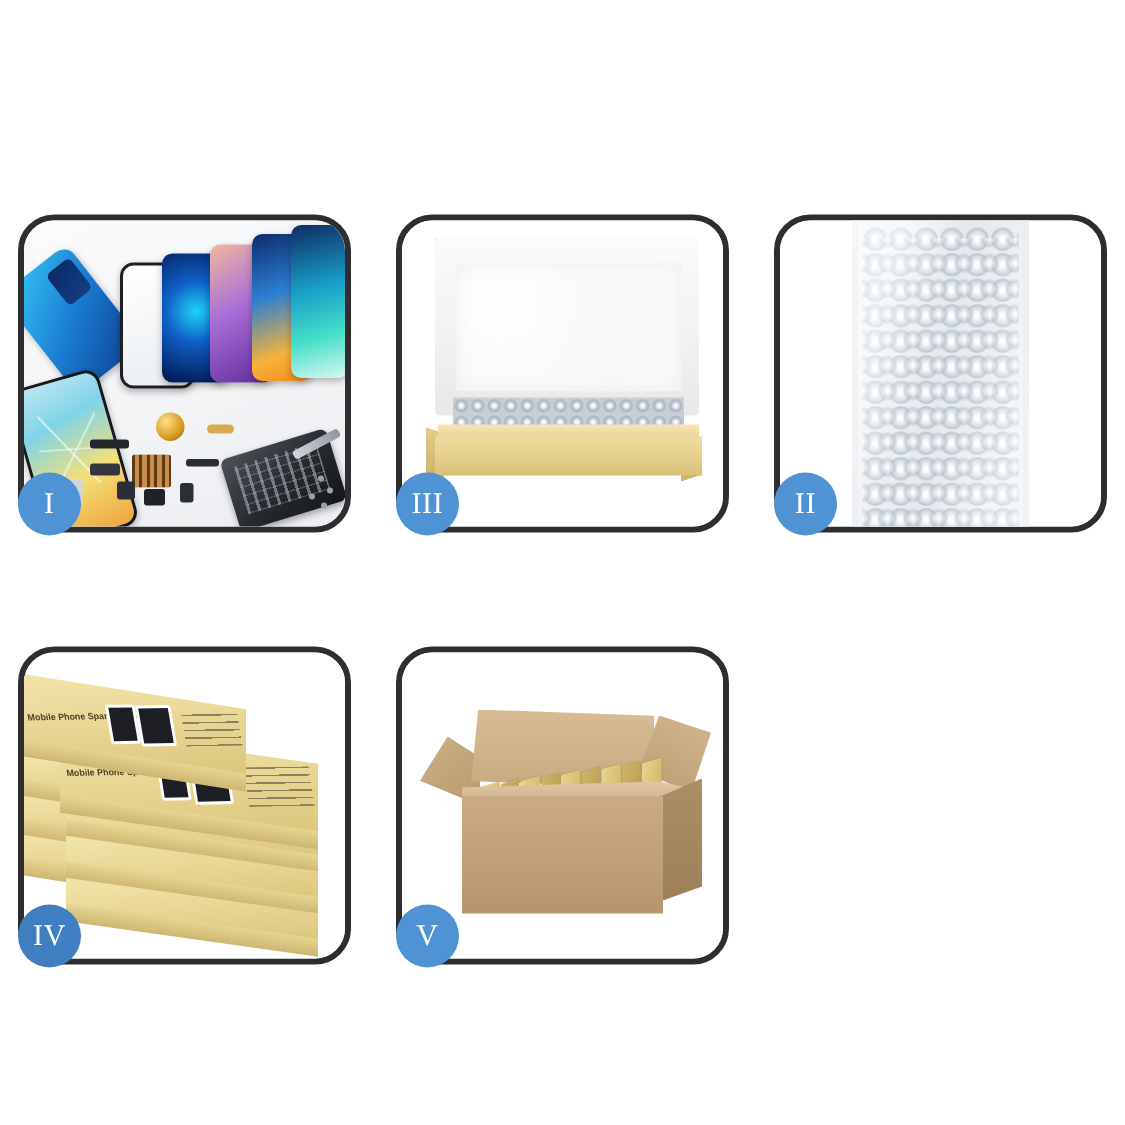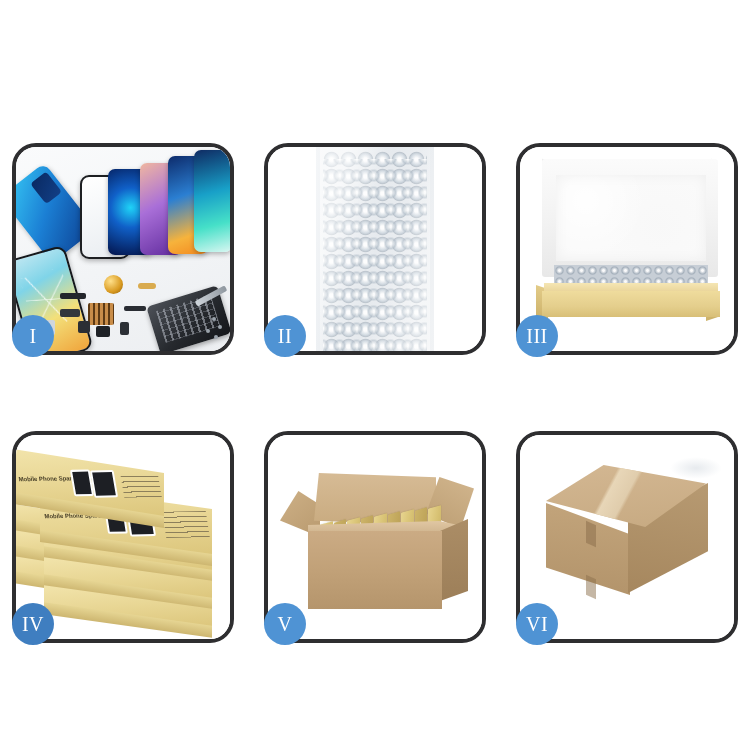--- a/index.html
+++ b/index.html
@@ -291,45 +291,45 @@
         <div class="screw s3"></div>
         <div class="screw s4"></div>
         <div class="tweez"></div>
       </div>
       <div class="badge" style="background:#4f93d4;">
         <span>I</span>
       </div>
     </div>
 
     <div class="panel">
-      <div class="panel-inner p2">
-        <div class="wrap-sheet"></div>
-        <div class="bubbles"></div>
-        <div class="bubbles2"></div>
-        <div class="wrap-gloss"></div>
-      </div>
-      <div class="badge" style="background:#4f93d4;">
-        <span>II</span>
-      </div>
-    </div>
-
-    <div class="panel">
       <div class="panel-inner p3">
         <div class="lid-flapL"></div>
         <div class="lid-flapR"></div>
         <div class="lid"></div>
         <div class="foam"></div>
         <div class="bwrap3"></div>
         <div class="kraft-lipL"></div>
         <div class="kraft-lipR"></div>
         <div class="kraft-top"></div>
         <div class="kraft-front"></div>
       </div>
       <div class="badge" style="background:#4f93d4;">
         <span>III</span>
+      </div>
+    </div>
+
+    <div class="panel">
+      <div class="panel-inner p2">
+        <div class="wrap-sheet"></div>
+        <div class="bubbles"></div>
+        <div class="bubbles2"></div>
+        <div class="wrap-gloss"></div>
+      </div>
+      <div class="badge" style="background:#4f93d4;">
+        <span>II</span>
       </div>
     </div>
 
     <div class="panel">
       <div class="panel-inner p4">
         <div class="stack">
 
           <div class="sbox" style="left:-6px;top:78px;width:118px;height:16px;transform:skewY(9deg);">
               <div class="top"></div>
               <div class="side"></div>
@@ -401,29 +401,15 @@
 
         <div class="crim"></div>
         <div class="cside2"></div>
         <div class="cfront"></div>
       </div>
       <div class="badge" style="background:#4f93d4;">
         <span>V</span>
       </div>
     </div>
 
-    <div class="panel">
-      <div class="panel-inner p6">
-        <div class="box6-shadow"></div>
-        <div class="box6-left"></div>
-        <div class="box6-right"></div>
-        <div class="box6-top"></div>
-        <div class="box6-tape"></div>
-        <div class="box6-seamA"></div>
-        <div class="box6-seamB"></div>
-      </div>
-      <div class="badge" style="background:#4f93d4;">
-        <span>VI</span>
-      </div>
-    </div>
 
   </div>
 </div>
 
 </body></html>

